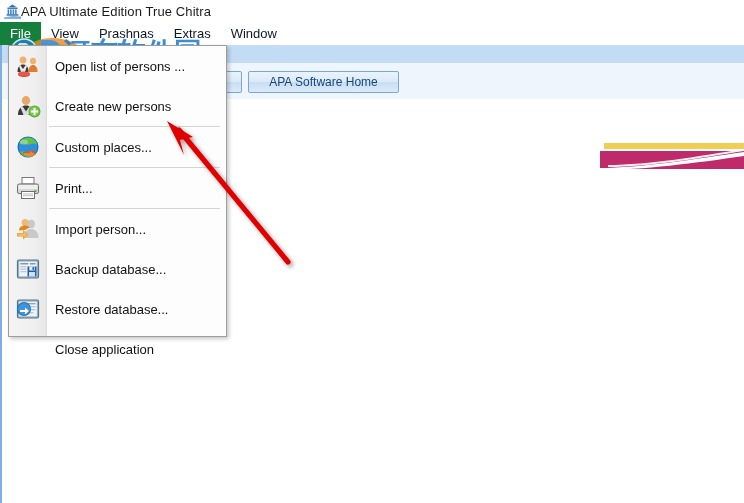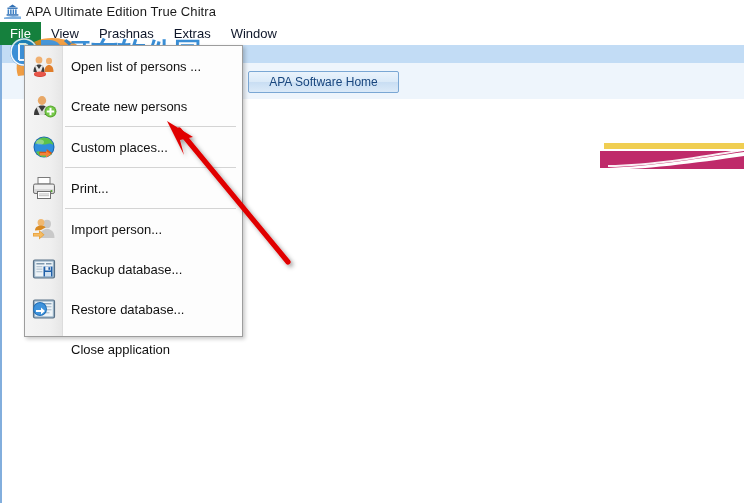--- a/index.html
+++ b/index.html
@@ -22,21 +22,21 @@
   #bg-tint2{
     position:absolute;right:0;top:120px;width:160px;height:220px;
     background:radial-gradient(ellipse 90px 110px at 100% 60%, rgba(165,205,125,.22), rgba(165,205,125,0) 72%);
     pointer-events:none;
   }
 
   
   #titlebar{
     position:absolute;left:0;top:0;width:744px;height:22px;
     background:#ffffff;
-    display:flex;align-items:center;gap:5px;padding-left:4px;box-sizing:border-box;
+    display:flex;align-items:center;padding-left:4px;box-sizing:border-box;
   }
   #app-icon{width:17px;height:15px;position:relative;flex:0 0 auto;}
   #title-text{
     font-size:13px;color:#1b1b1b;letter-spacing:.1px;white-space:nowrap;
   }
 
   
   #menubar{
     position:absolute;left:0;top:22px;width:744px;height:23px;
     background:#ffffff;display:flex;align-items:stretch;
@@ -73,21 +73,20 @@
   #tb-btn-home{left:248px;width:151px;}
 
   
   #watermark{position:absolute;left:0;top:30px;width:290px;height:70px;pointer-events:none;}
 
   
   #dropdown{
     position:absolute;left:8px;top:45px;width:219px;height:292px;
     background:#fdfdfd;border:1px solid #9d9d9d;box-sizing:border-box;
     box-shadow:2px 2px 4px rgba(0,0,0,.22);
-    margin-left:16px;
   }
   #gutter{
     position:absolute;left:0;top:0;width:38px;height:100%;
     background:linear-gradient(to right,#f4f4f4 0%,#efefef 70%,#e6e6e6 100%);
     border-right:1px solid #dcdcdc;box-sizing:border-box;
   }
   .mrow{
     position:relative;height:40px;display:flex;align-items:center;box-sizing:border-box;
   }
   .mrow .micon{

